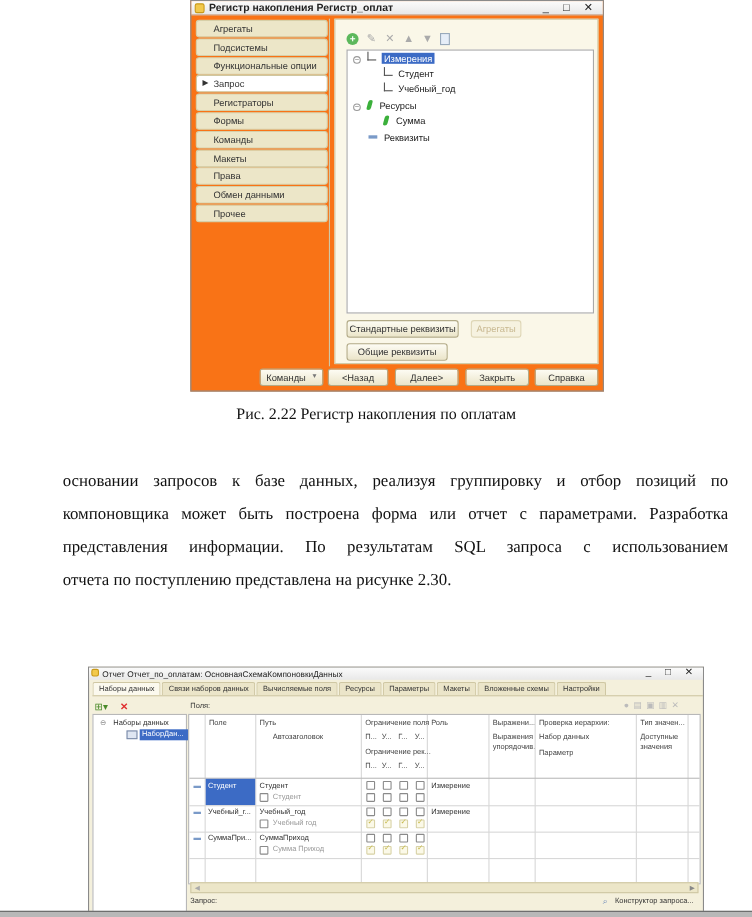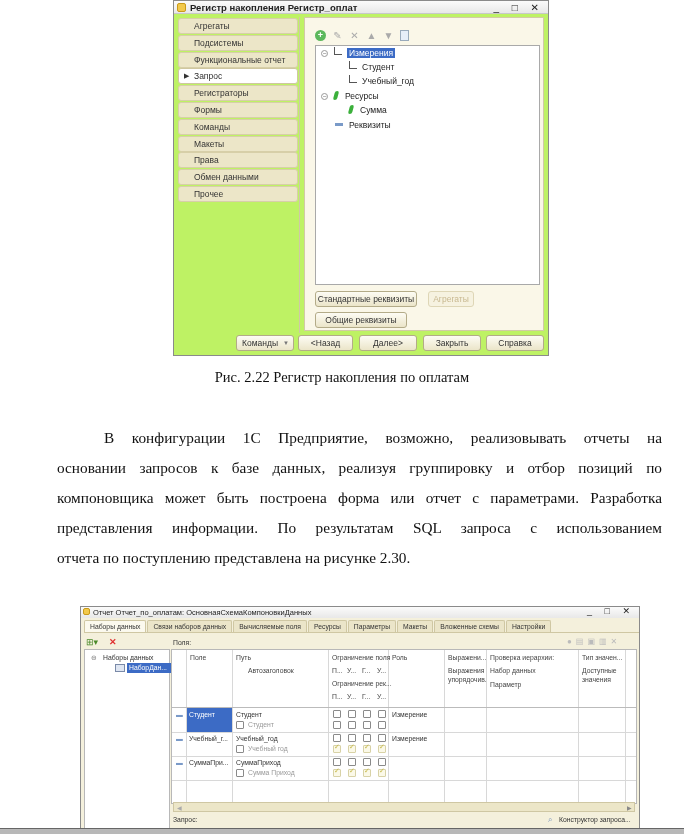--- a/index.html
+++ b/index.html
@@ -1,19 +1,19 @@
 <!DOCTYPE html>
 <html><head>
 <meta charset="utf-8">
 <style>
 *{box-sizing:border-box;margin:0;padding:0}
 body{width:684px;height:834px;background:#fff;position:relative;overflow:hidden;font-family:"Liberation Sans",sans-serif}
 .abs{position:absolute}
 
-#w1{left:173px;top:0;width:376px;height:356px;background:#bef264;border:1px solid #8a8a8a}
+#w1{left:173px;top:0;width:376px;height:356px;background:#f97316;border:1px solid #8a8a8a}
 #w1 .title{height:13px;background:linear-gradient(#fbfbfb,#e8e8e8);border-bottom:1px solid #c8c8c8;font-size:9.5px;font-weight:bold;color:#222;line-height:13px;padding-left:16px;position:relative}
 .appico{position:absolute;left:3px;top:2px;width:9px;height:9px;background:#f2c94c;border:1px solid #c99a1a;border-radius:2px}
 .winctl{position:absolute;right:4px;top:0;font-size:10px;letter-spacing:5px;color:#222;font-weight:normal}
 #w1 .side{position:absolute;left:4px;top:17px;width:120px}
 .sitem{height:16px;margin-bottom:0.8px;background:#ece6c8;border:1px solid #d7cfa8;border-radius:3px;font-size:8.5px;color:#333;line-height:14px;padding-left:15px;position:relative}
 .sitem.active{background:#fff;border-color:#cfc7a0}
 .sitem .arrow{position:absolute;left:5px;top:0;font-size:7px}
 #w1 .sideline{position:absolute;left:125px;top:16px;width:1px;height:316px;background:#cfc7a6}
 #w1 .inner{position:absolute;left:130px;top:16px;width:240px;height:314px;border:1px solid #d2caa6;background:#faf7e8}
 .tb{position:absolute;left:10px;top:10px;height:14px;display:flex;gap:6px;align-items:center}
@@ -58,21 +58,21 @@
 
 <div id="w1" class="abs">
   <div class="title">
     <span class="appico"></span>
     <span>Регистр накопления Регистр_оплат</span>
     <span class="winctl">_ □ ✕</span>
   </div>
   <div class="side">
     <div class="sitem"><span>Агрегаты</span></div>
     <div class="sitem"><span>Подсистемы</span></div>
-    <div class="sitem"><span>Функциональные отчет</span></div>
+    <div class="sitem"><span>Функциональные опции</span></div>
     <div class="sitem active"><span class="arrow">▶</span><span>Запрос</span></div>
     <div class="sitem"><span>Регистраторы</span></div>
     <div class="sitem"><span>Формы</span></div>
     <div class="sitem"><span>Команды</span></div>
     <div class="sitem"><span>Макеты</span></div>
     <div class="sitem"><span>Права</span></div>
     <div class="sitem"><span>Обмен данными</span></div>
     <div class="sitem"><span>Прочее</span></div>
   </div>
   <div class="sideline"></div>
@@ -100,21 +100,20 @@
   <div class="btn" style="left:62px;top:334px;width:58px;text-align:left;padding-left:5px"><span>Команды</span><span style="position:absolute;right:4px;font-size:6px;color:#777">▼</span></div>
   <div class="btn" style="left:124px;top:334px;width:55px">&lt;Назад</div>
   <div class="btn" style="left:185px;top:334px;width:58px">Далее&gt;</div>
   <div class="btn" style="left:249px;top:334px;width:58px">Закрыть</div>
   <div class="btn" style="left:312px;top:334px;width:58px">Справка</div>
 </div>
 
 <div class="caption" style="top:369px">Рис. 2.22 Регистр накопления по оплатам</div>
 
 <div class="para" style="top:423px">
-  <span class="pline first">В конфигурации 1С Предприятие, возможно, реализовывать отчеты на</span>
   <span class="pline">основании запросов к базе данных, реализуя группировку и отбор позиций по</span>
   <span class="pline">компоновщика может быть построена форма или отчет с параметрами. Разработка</span>
   <span class="pline">представления информации. По результатам SQL запроса с использованием</span>
   <span class="pline last">отчета по поступлению представлена на рисунке 2.30.</span>
 </div>
 
 <div id="w2" class="abs">
   <div class="title">
     <span class="appico"></span>
     <span>Отчет Отчет_по_оплатам: ОсновнаяСхемаКомпоновкиДанных</span>

